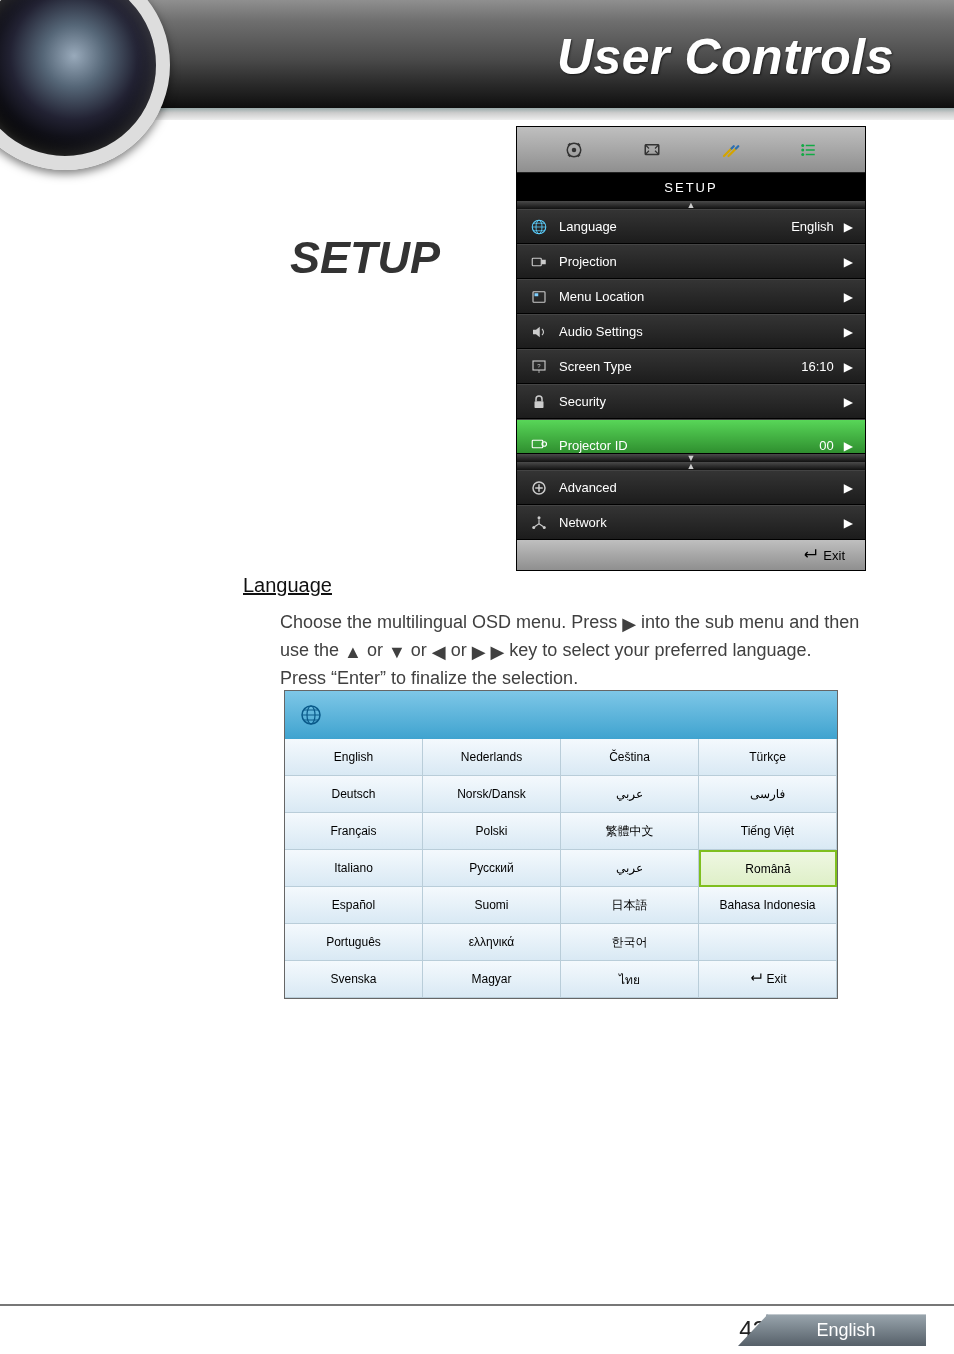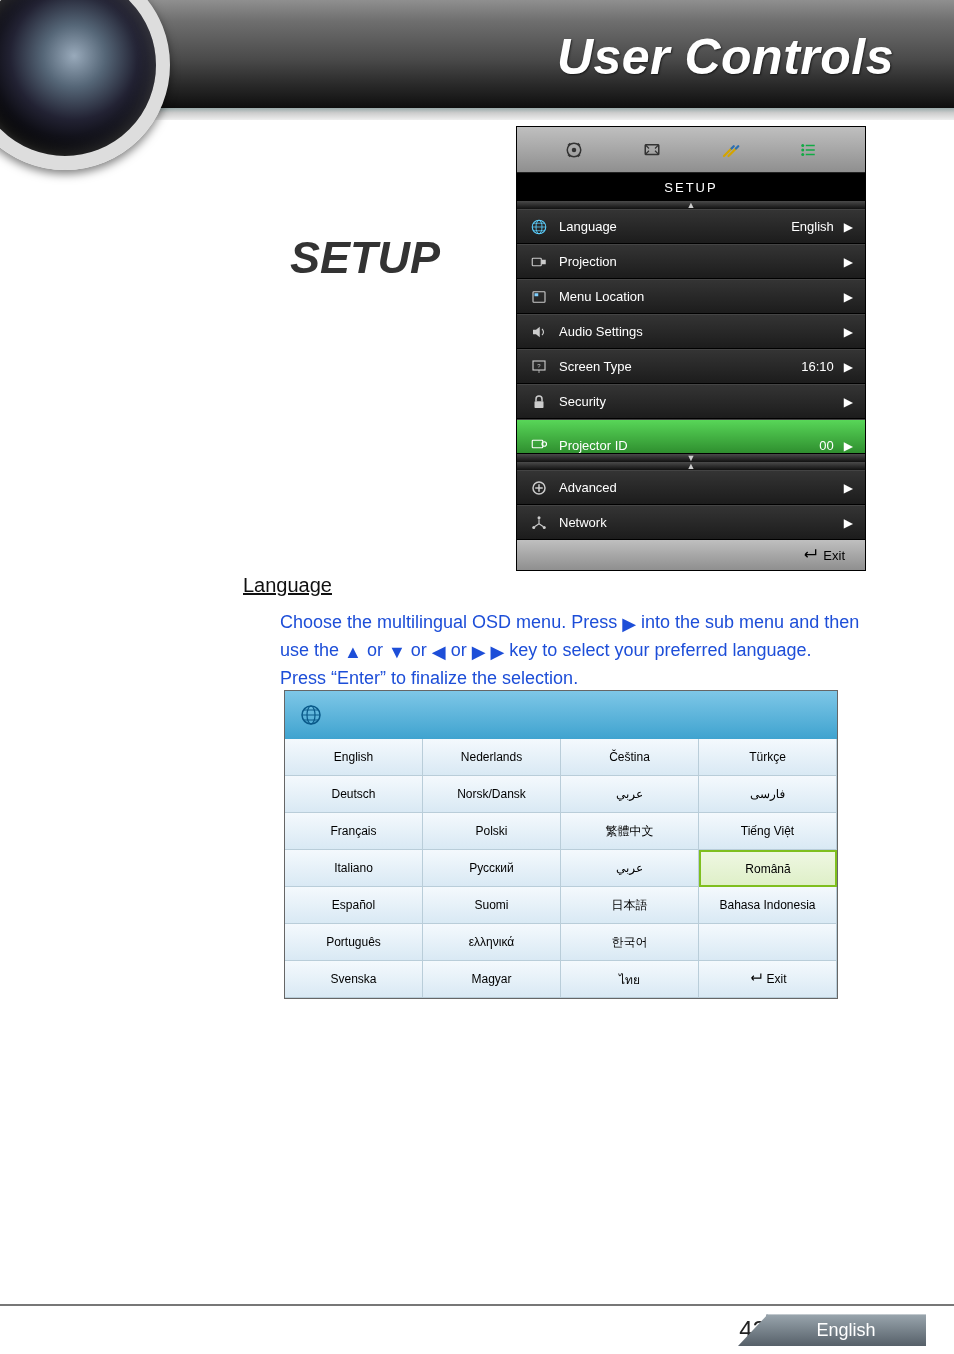--- a/index.html
+++ b/index.html
@@ -68,21 +68,21 @@
   .osd .row .chev { color:#fff; font-size:12px; }
   .osd .row.active .chev { color:#fff; }
   .osd .footer {
     height: 30px; background: linear-gradient(to bottom,#bfbfbf,#8f8f8f);
     display:flex; justify-content:flex-end; align-items:center; padding-right:20px;
     color:#000; font-size:13px;
   }
   .osd .footer .ret { margin-right:6px; }
 
   .lang-heading { position:absolute; left:243px; top:574px; font-size:20px; text-decoration: underline; color:#111; }
-  .lang-para { position:absolute; left:280px; top:609px; width:580px; font-size:18px; line-height:1.45; color:#1d4ed8; }
+  .lang-para { position:absolute; left:280px; top:609px; width:580px; font-size:18px; line-height:1.45; color:#404040; }
   .inline-arrow { display:inline-block; vertical-align:-2px; }
 
   
   .lang-panel {
     position:absolute; left:284px; top:690px; width:554px; border:1px solid #666;
     font-size:12px;
   }
   .lang-panel .lp-header {
     height:48px; background: linear-gradient(to bottom,#7ec7e7,#3fa3cf);
     display:flex; align-items:center; padding-left:14px;

